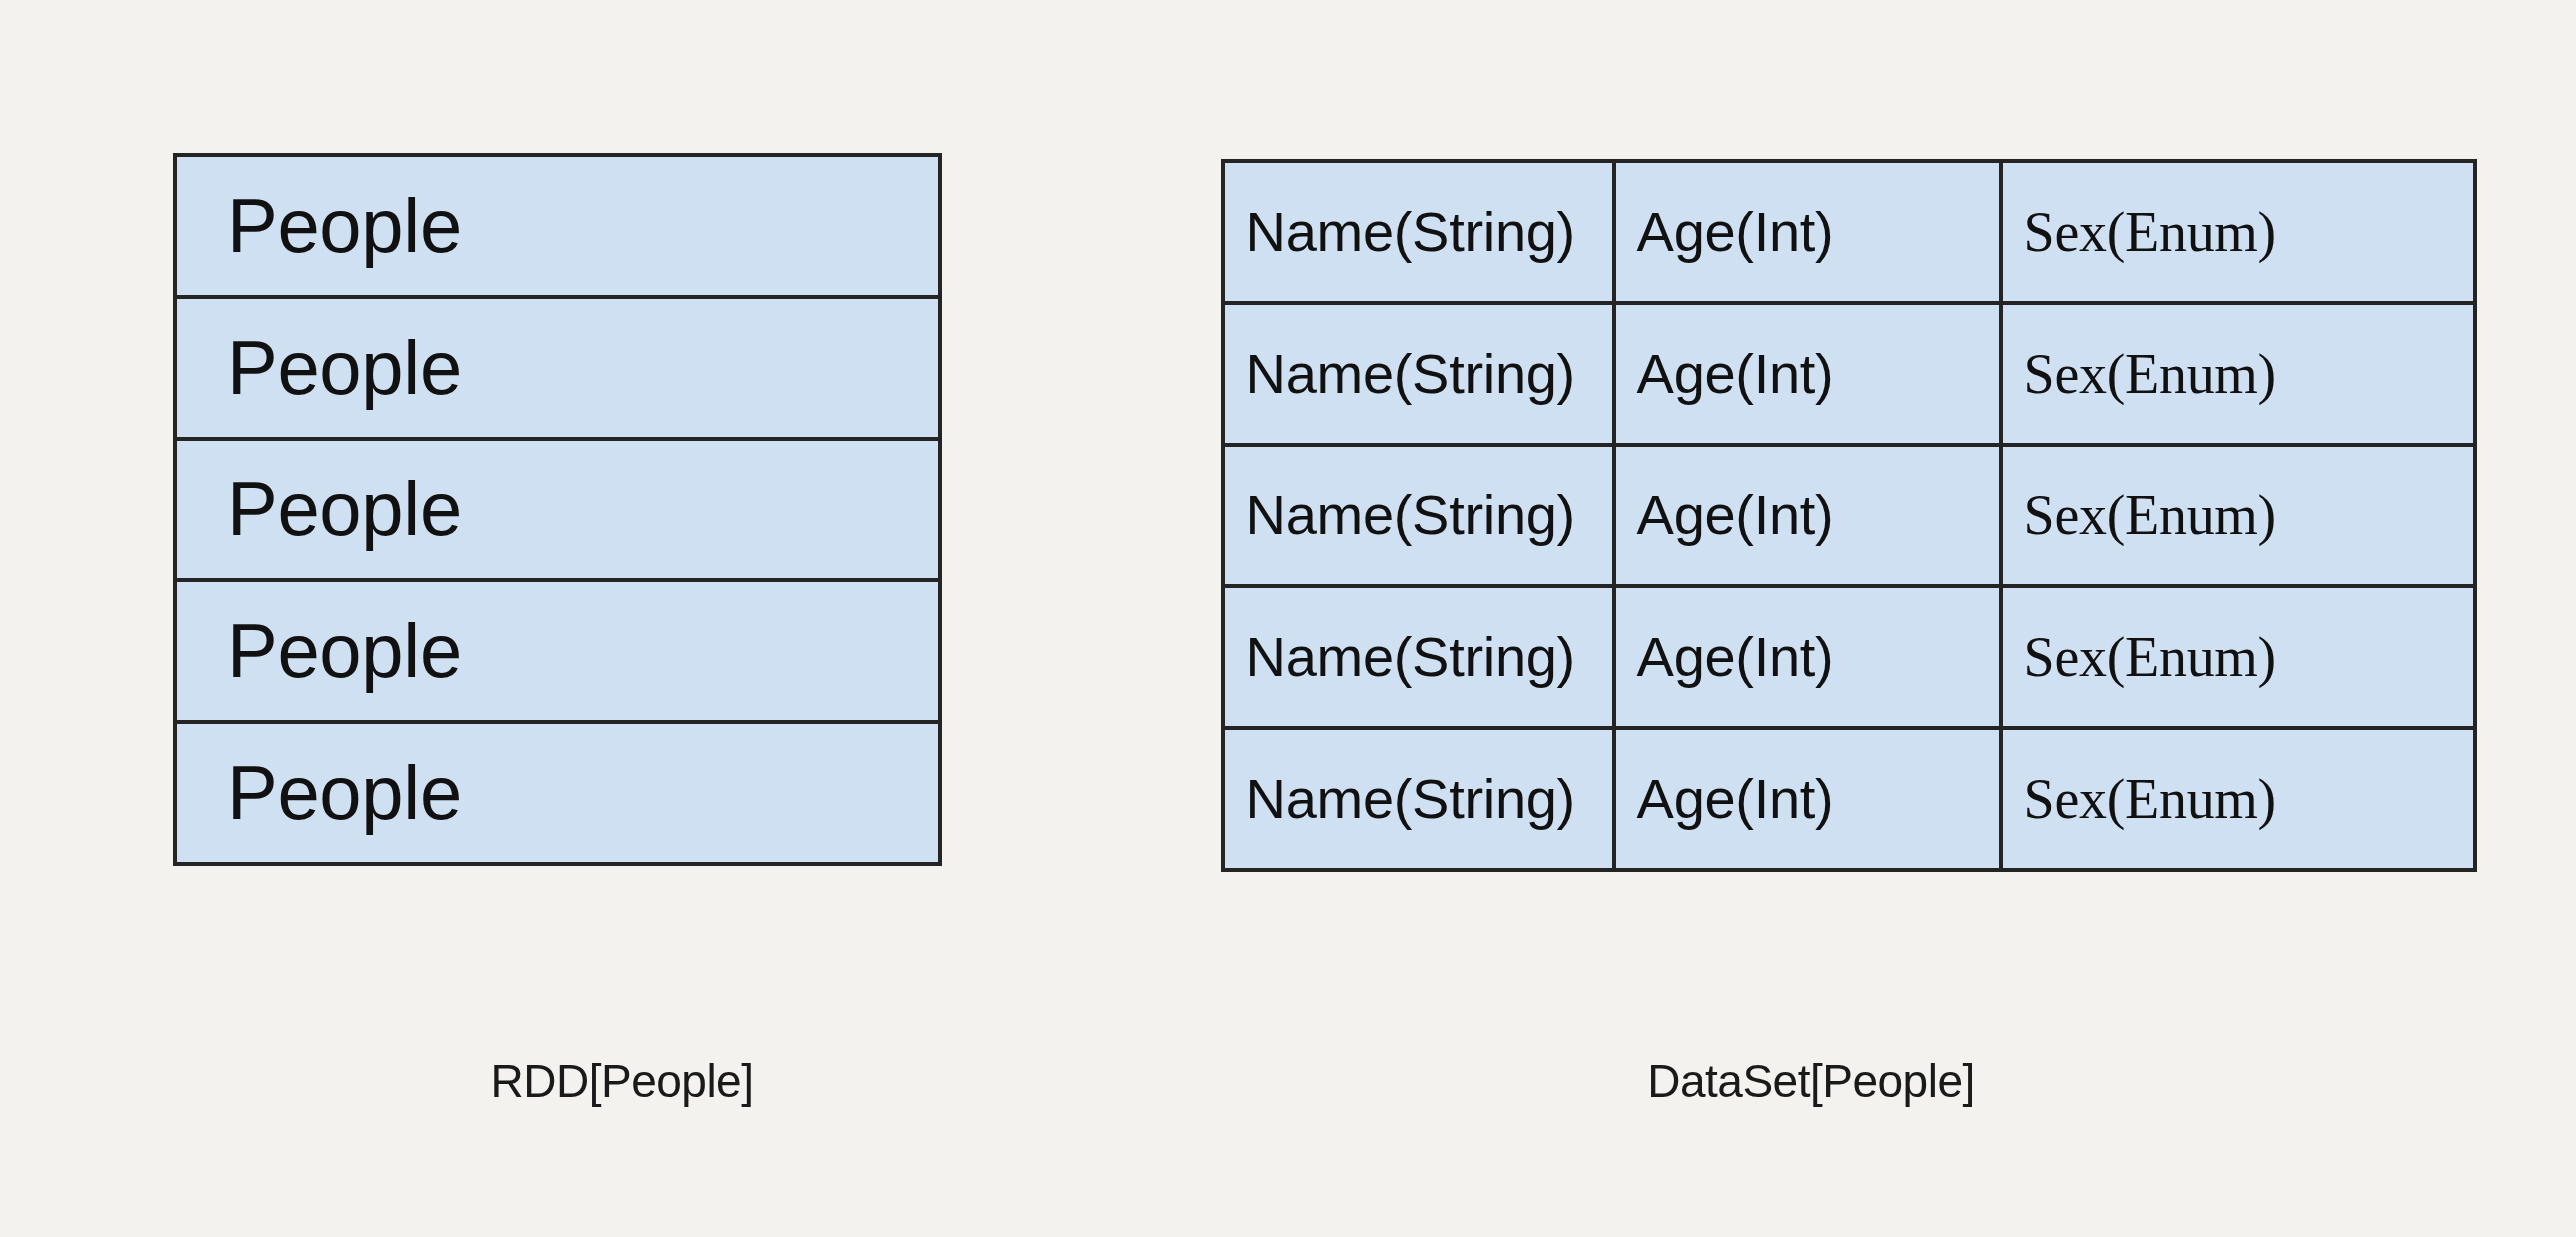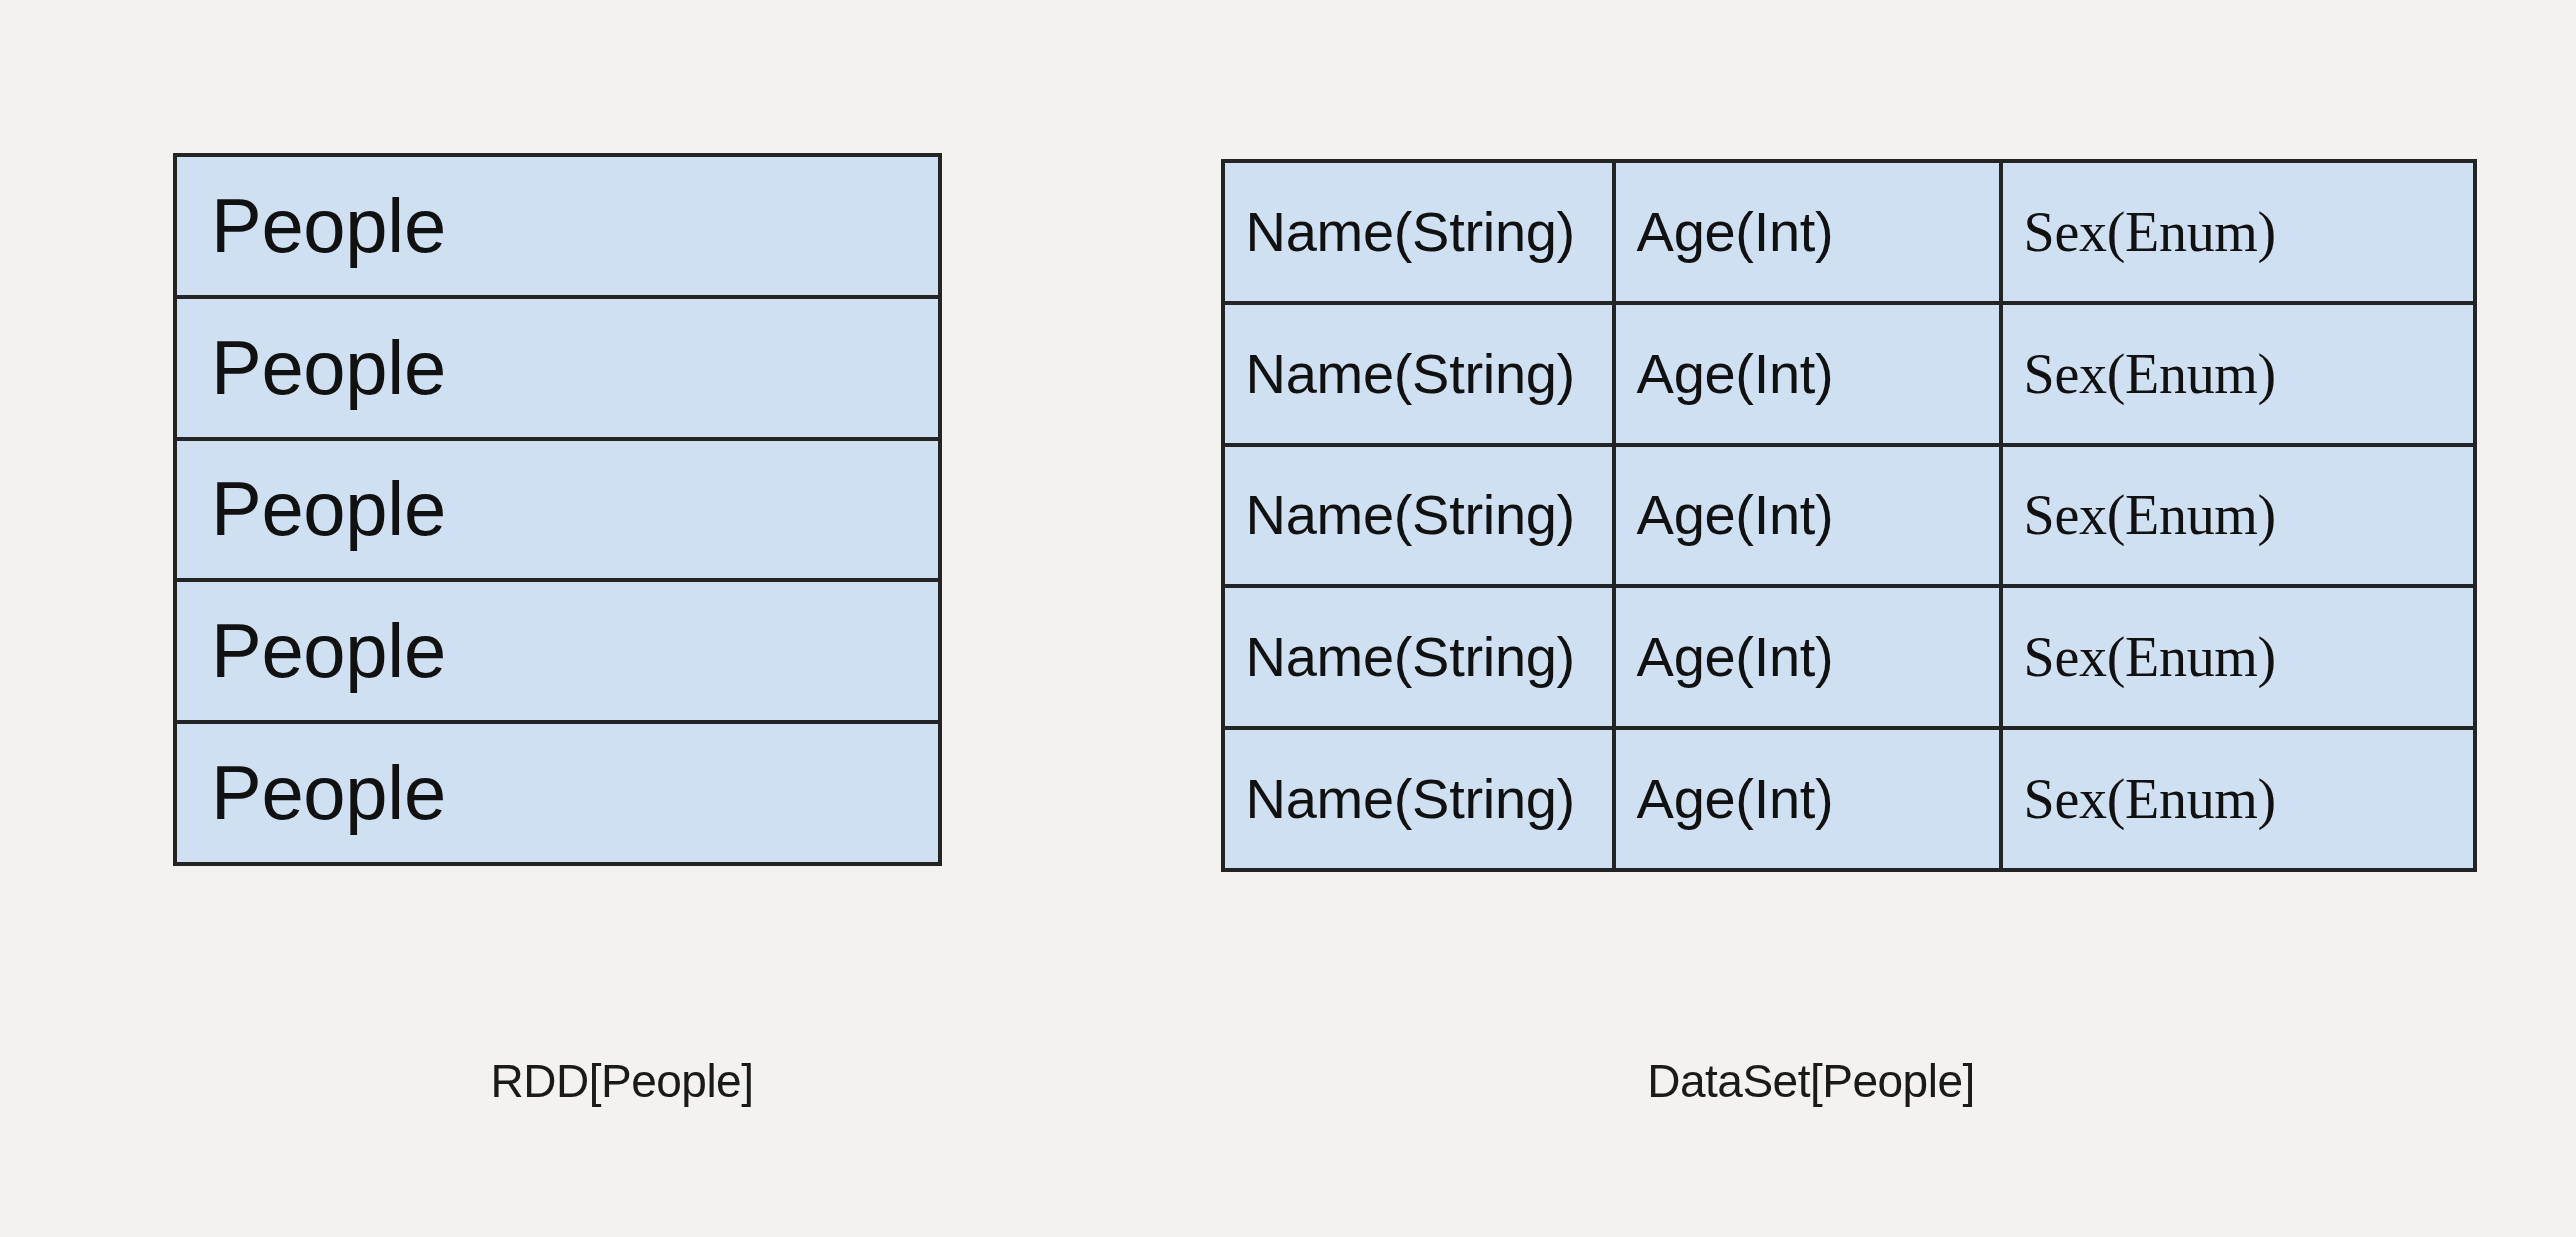--- a/index.html
+++ b/index.html
@@ -37,21 +37,21 @@
     display: flex;
     flex-direction: column;
   }
   .rdd-row {
     flex: 1 1 0;
     box-sizing: border-box;
     background: #CFE0F2;
     border-bottom: 4.3px solid #242424;
     display: flex;
     align-items: center;
-    padding-left: 34px;
+    padding-left: 50px;
   }
   .rdd-row:last-child { border-bottom: none; }
   .rdd-row .cell-text {
     font-size: 76px;
     line-height: 1;
     color: #111111;
     letter-spacing: -0.3px;
     white-space: nowrap;
   }
 

